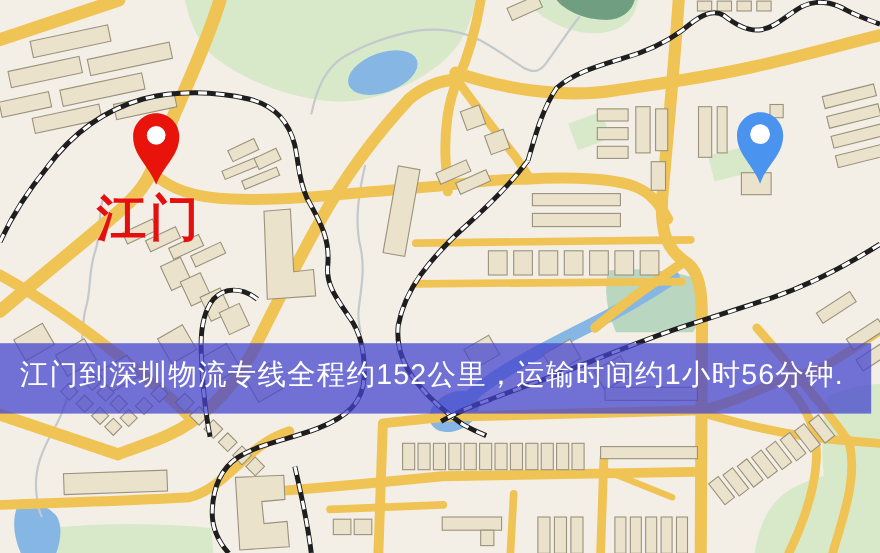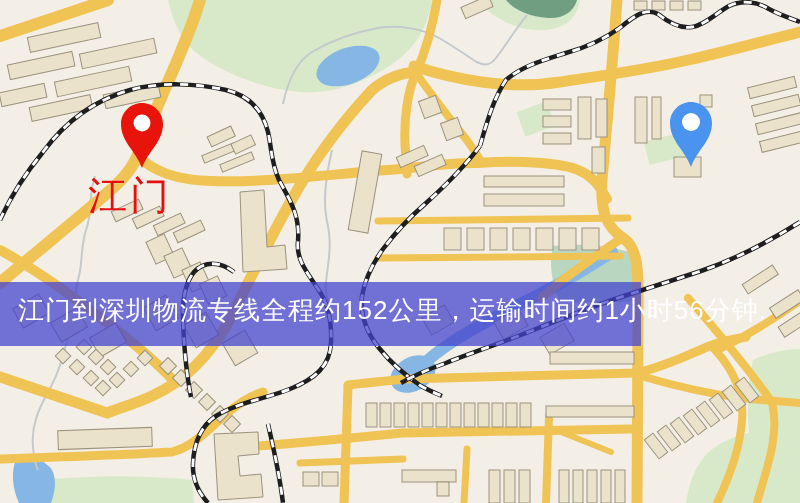--- a/index.html
+++ b/index.html
@@ -14,27 +14,27 @@
   .water{fill:var(--water,#86b6e4);}
   .teal-water{fill:#6f9e80;}
   .river{fill:none;stroke:var(--water,#86b6e4);stroke-width:12;stroke-linecap:round;}
   .stream{fill:none;stroke:var(--stream,#c4c9cc);stroke-width:2;}
   .road{fill:none;stroke:var(--road,#f0c355);stroke-linecap:round;}
   .bld{fill:var(--building,#eae2cb);stroke:var(--building-stroke,#9b927d);stroke-width:1;}
   .rail-base{fill:none;stroke:var(--rail,#1e1e1e);stroke-width:4.5;}
   .rail-dash{fill:none;stroke:#ffffff;stroke-width:2.8;stroke-dasharray:8 8;}
   .pin{position:absolute;width:46px;height:68px;}
   .city-label{
-    position:absolute;font-size:39px;font-weight:400;letter-spacing:3px;
+    position:absolute;font-size:45px;font-weight:700;letter-spacing:3px;
     line-height:1;white-space:nowrap;
     text-shadow:0 0 2px rgba(255,255,255,.35);
   }
   #origin-label{left:88px;top:176px;color:var(--origin-label,#e60f0f);}
   #dest-label{left:640px;top:177px;color:var(--dest-label,#2e6ce0);}
-  #route-banner{position:absolute;left:0;top:282px;width:641px;height:64px;}
+  #route-banner{position:absolute;left:0;top:312px;width:792px;height:64px;}
   #route-banner .overlay{position:absolute;inset:0;background:var(--banner-bg,#4343cd);opacity:.74;}
   #route-banner .txt{
     position:absolute;left:18px;top:11px;font-size:26px;letter-spacing:1px;
     color:var(--banner-text,#ffffff);white-space:nowrap;font-weight:400;
   }
 </style>
 </head>
 <body>
 
 <div id="stage">

